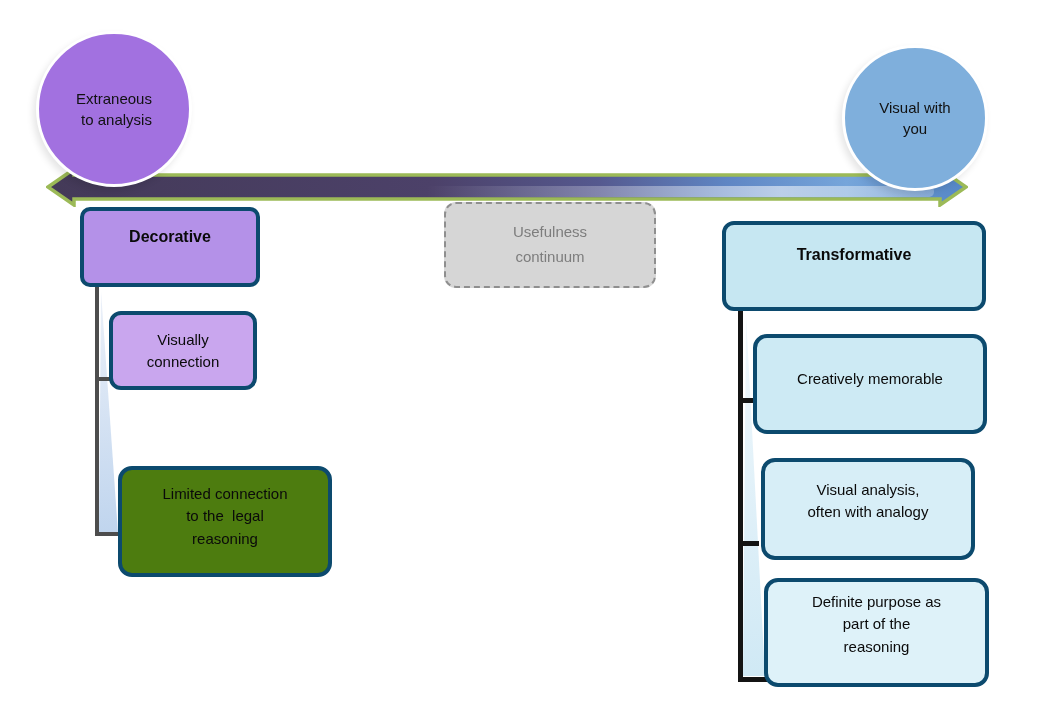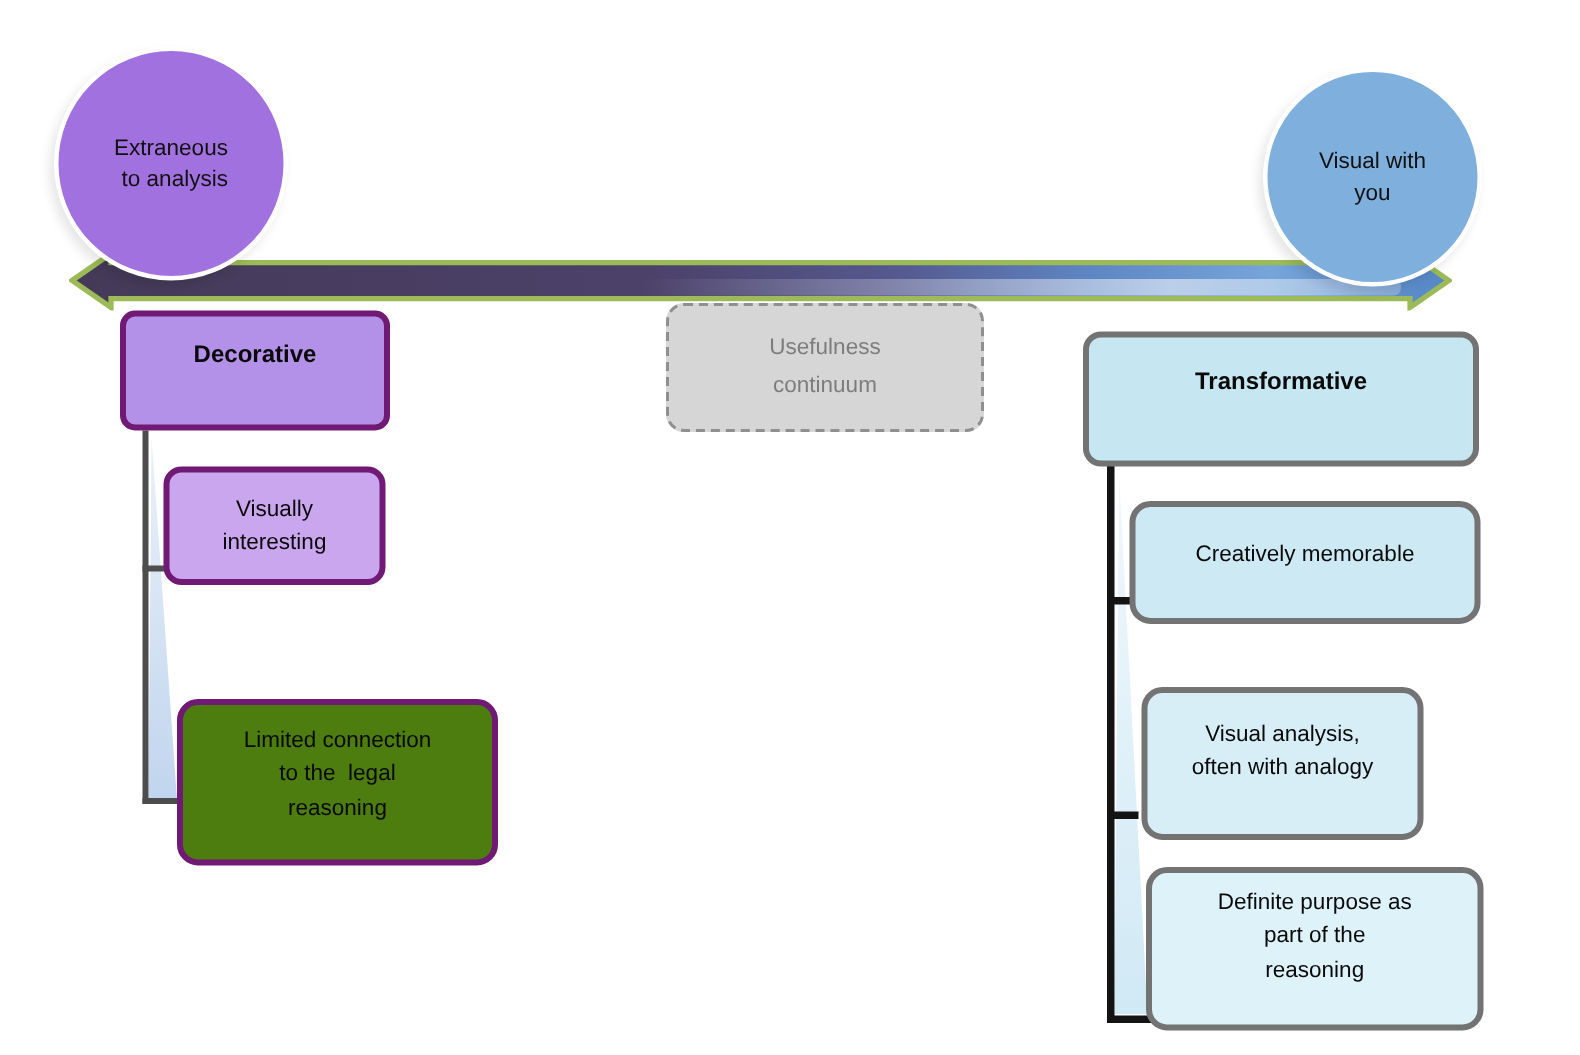--- a/index.html
+++ b/index.html
@@ -18,33 +18,33 @@
   #arrow-svg{position:absolute;left:46px;top:167px;z-index:1;}
   .box{
     position:absolute;display:flex;align-items:center;justify-content:center;
     text-align:center;color:#0a0a0a;box-sizing:border-box;z-index:3;
   }
   #continuum-box{
     left:405px;top:202px;width:212px;height:86px;background:#d6d6d6;
     border:2px dashed #8f8f8f;border-radius:12px;color:#7d7d7d;
     font-size:15px;line-height:1.65;z-index:2;margin-left:39px;
   }
-  .l-border{border:4px solid #701a75;}
-  .r-border{border:4px solid #737373;}
+  .l-border{border:4px solid #0c4a6e;}
+  .r-border{border:4px solid #0c4a6e;}
   #box-decorative{left:80px;top:207px;width:180px;height:80px;background:#b491e8;
     border-radius:10px;font-weight:bold;font-size:16px;padding-bottom:20px;}
   #box-visually{left:109px;top:311px;width:148px;height:79px;background:#c9a6ee;
     border-radius:12px;font-size:15px;line-height:1.45;}
   #box-limited{left:118px;top:466px;width:214px;height:111px;background:#4d7c0f;
     border-radius:14px;font-size:15px;line-height:1.48;padding-bottom:10px;}
   #box-transformative{left:722px;top:221px;width:264px;height:90px;background:#c6e7f2;
     border-radius:12px;font-weight:bold;font-size:16px;padding-bottom:22px;}
-  #box-creatively{left:753px;top:334px;width:234px;height:82px;background:#cdeaf4;
+  #box-creatively{left:753px;top:334px;width:234px;height:100px;background:#cdeaf4;
     border-radius:14px;font-size:15px;padding-bottom:12px;}
-  #box-visual-analysis{left:761px;top:458px;width:188px;height:102px;background:#d7eef7;
+  #box-visual-analysis{left:761px;top:458px;width:214px;height:102px;background:#d7eef7;
     border-radius:14px;font-size:15px;line-height:1.48;padding-bottom:16px;}
   #box-definite{left:764px;top:578px;width:225px;height:109px;background:#def2f9;
     border-radius:14px;font-size:15px;line-height:1.48;padding-bottom:16px;}
   .connector{position:absolute;z-index:2;}
   #l-line{left:95px;top:287px;width:4px;height:249px;background:#4d4d4d;}
   #l-tick-1{left:95px;top:377px;width:20px;height:4px;background:#4d4d4d;}
   #l-tick-2{left:95px;top:532px;width:23px;height:4px;background:#4d4d4d;}
   #l-wedge{left:95px;top:289px;z-index:1;}
   #r-line{left:738px;top:310px;width:5px;height:372px;background:#141414;}
   #r-tick-1{left:738px;top:398px;width:21px;height:5px;background:#141414;}
@@ -102,21 +102,21 @@
   </svg>
   <div class="connector" id="l-line"></div>
   <div class="connector" id="l-tick-1"></div>
   <div class="connector" id="l-tick-2"></div>
 
   <div class="box l-border" id="box-decorative">
     <span class="pre">Decorative</span>
   </div>
   <div class="box l-border" id="box-visually">
     <span class="pre">Visually
-interesting</span>
+connection</span>
   </div>
   <div class="box l-border" id="box-limited">
     <span class="pre">Limited connection
 to the  legal
 reasoning</span>
   </div>
 
   <svg class="connector" id="r-wedge" width="30" height="366" viewBox="0 0 30 366">
     <defs>
       <linearGradient id="rw" x1="0" y1="0" x2="0" y2="1">

